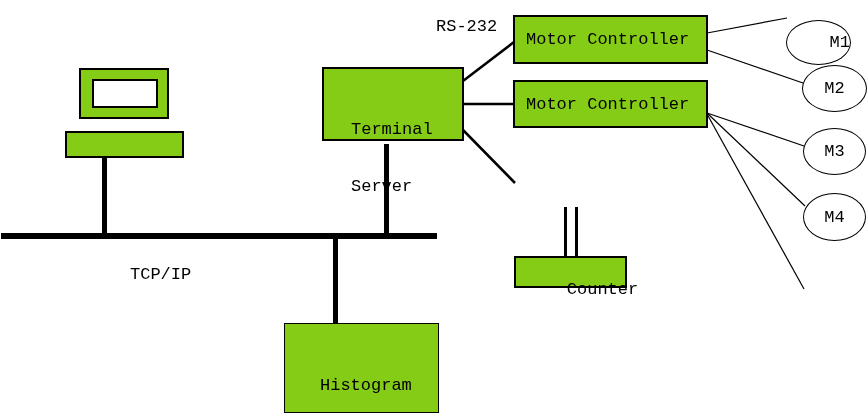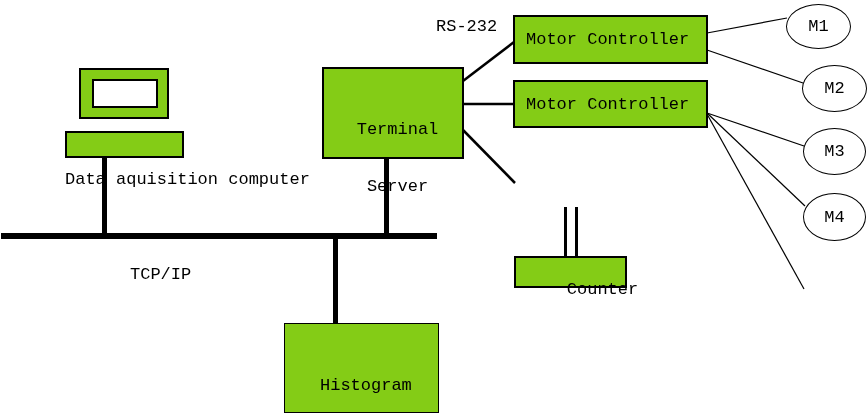--- a/index.html
+++ b/index.html
@@ -42,29 +42,29 @@
   #screen    { position: absolute; left: 11px; top: 9px; width: 66px; height: 29px;
                border: 2px solid #000; box-sizing: border-box; background: #fff; }
   #keyboard  { left: 65px;  top: 131px; width: 119px; height: 27px; }
   #dataacq-label { left: 65px;  top: 170px; }
 
   
   #rs232-label { left: 436px; top: 17px; }
   #tcpip-label { left: 130px; top: 245px; margin-top: 20px; }
 
   
-  #terminal-server { left: 322px; top: 67px;  width: 142px; height: 92px; padding: 13px 0 0 9px; text-align: center; }
+  #terminal-server { left: 322px; top: 67px;  width: 142px; height: 74px; padding: 13px 0 0 27px; }
   #motor-controller-1 { left: 513px; top: 15px; width: 195px; height: 49px; padding-left: 11px; }
   #motor-controller-2 { left: 513px; top: 80px; width: 195px; height: 48px; padding-left: 11px; }
   #counter-box { left: 514px; top: 171px; width: 168px; height: 37px; padding-left: 10px; }
   #counter     { left: 514px; top: 256px; width: 113px; height: 32px; padding: 3px 7px 0 10px; }
   #histogram-memory { left: 284px; top: 323px; width: 155px; height: 90px; padding: 14px 0 0 35px; }
 
   
-  #motor-m1 { left: 786px; top: 4px;   width: 65px; height: 45px; }
+  #motor-m1 { left: 786px; top: 20px;   width: 65px; height: 45px; justify-content: flex-end; }
   #motor-m2 { left: 802px; top: 65px;  width: 65px; height: 47px; }
   #motor-m3 { left: 803px; top: 128px; width: 63px; height: 47px; }
   #motor-m4 { left: 803px; top: 193px; width: 63px; height: 48px; text-align: right; }
   #motor-m5 { left: 803px; top: 273px; width: 63px; height: 46px; }
 </style>
 </head>
 <body>
 
 <div class="stage">
 
@@ -87,21 +87,20 @@
     <line x1="707" y1="114" x2="804" y2="289" stroke-width="1.2"></line>
 
     <line x1="565.5" y1="207" x2="565.5" y2="257" stroke-width="3"></line>
     <line x1="576.5" y1="207" x2="576.5" y2="257" stroke-width="3"></line>
   </svg>
 
   <div class="box" id="monitor">
     <div id="screen"></div>
   </div>
   <div class="box" id="keyboard"></div>
-  <div class="lbl" id="dataacq-label">Data aquisition computer</div>
 
   <div class="lbl" id="rs232-label">RS-232</div>
   <div class="lbl" id="tcpip-label">TCP/IP</div>
 
   <div class="box" id="terminal-server">
     <span class="block">Terminal</span>
     <span class="block">Server</span>
   </div>
 
   <div class="box vcenter" id="motor-controller-1">

